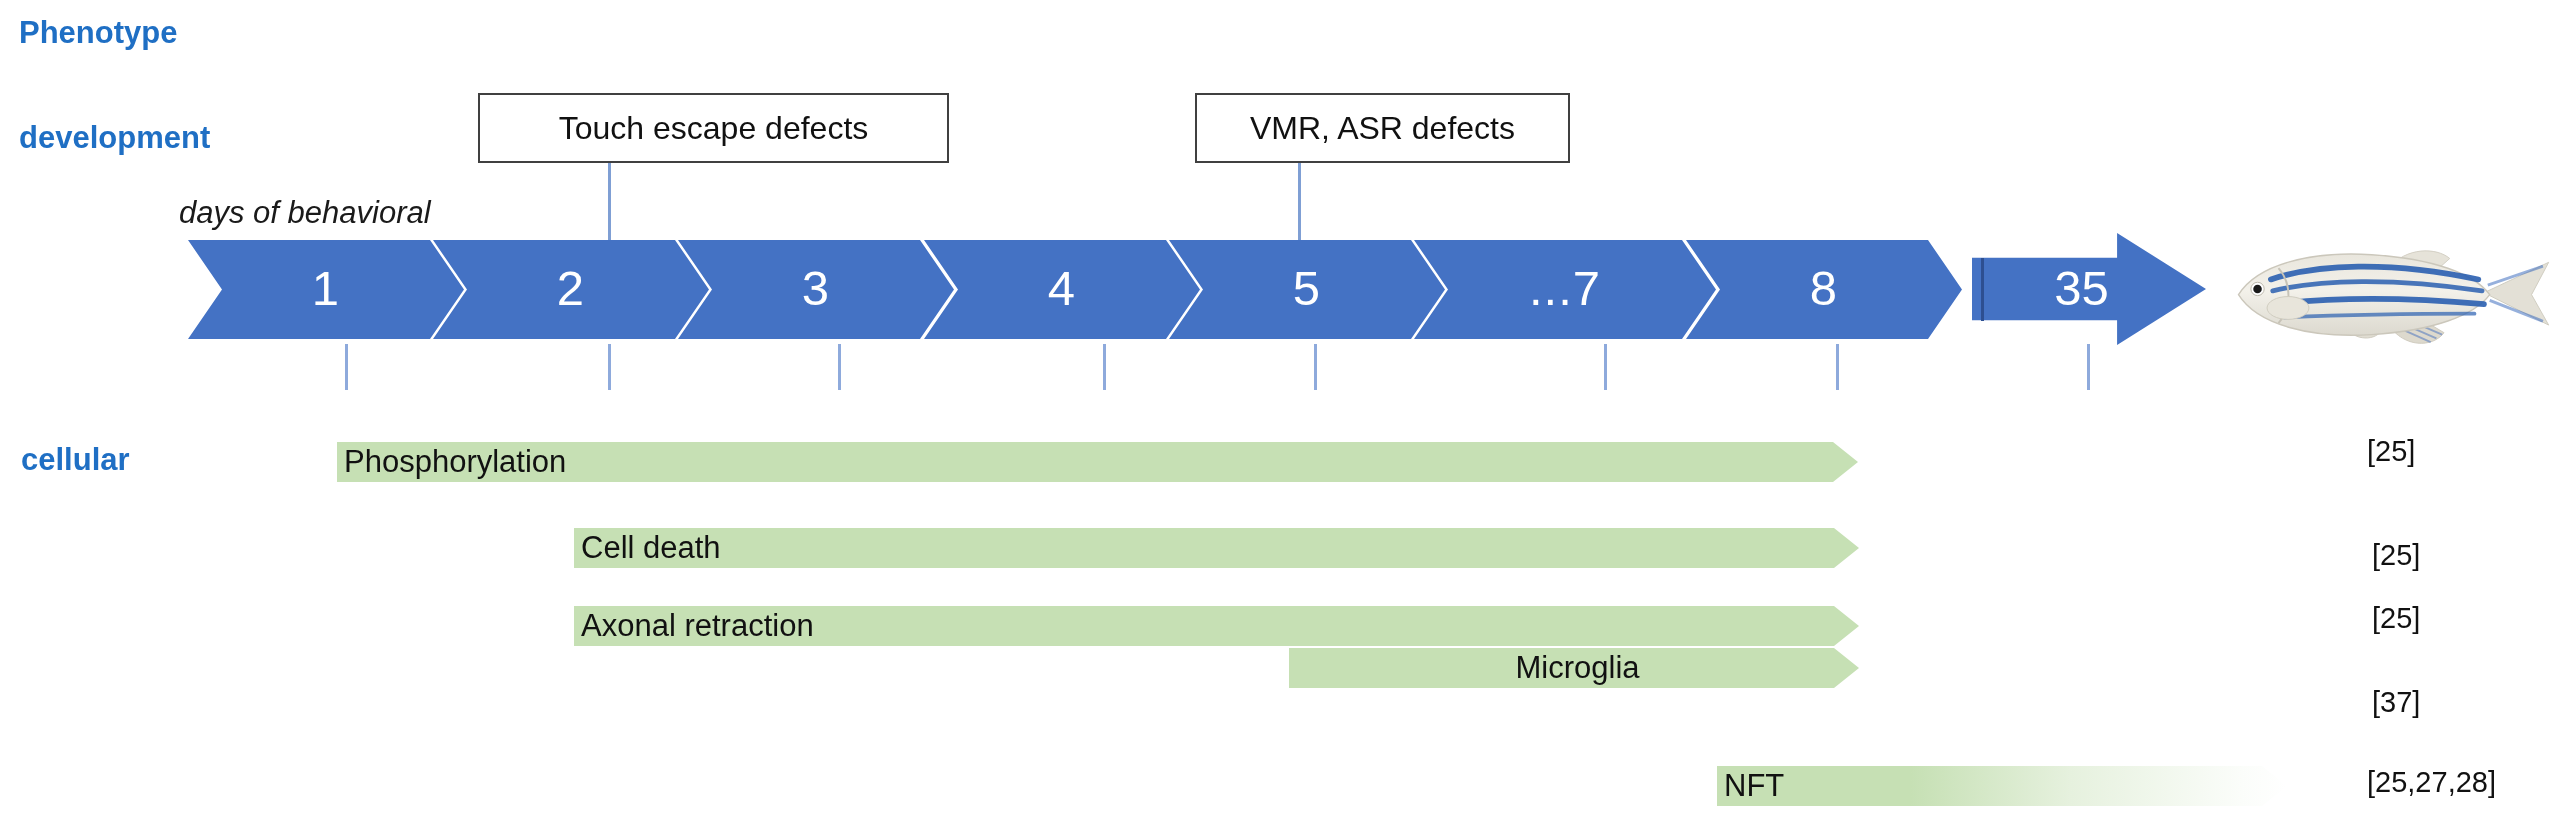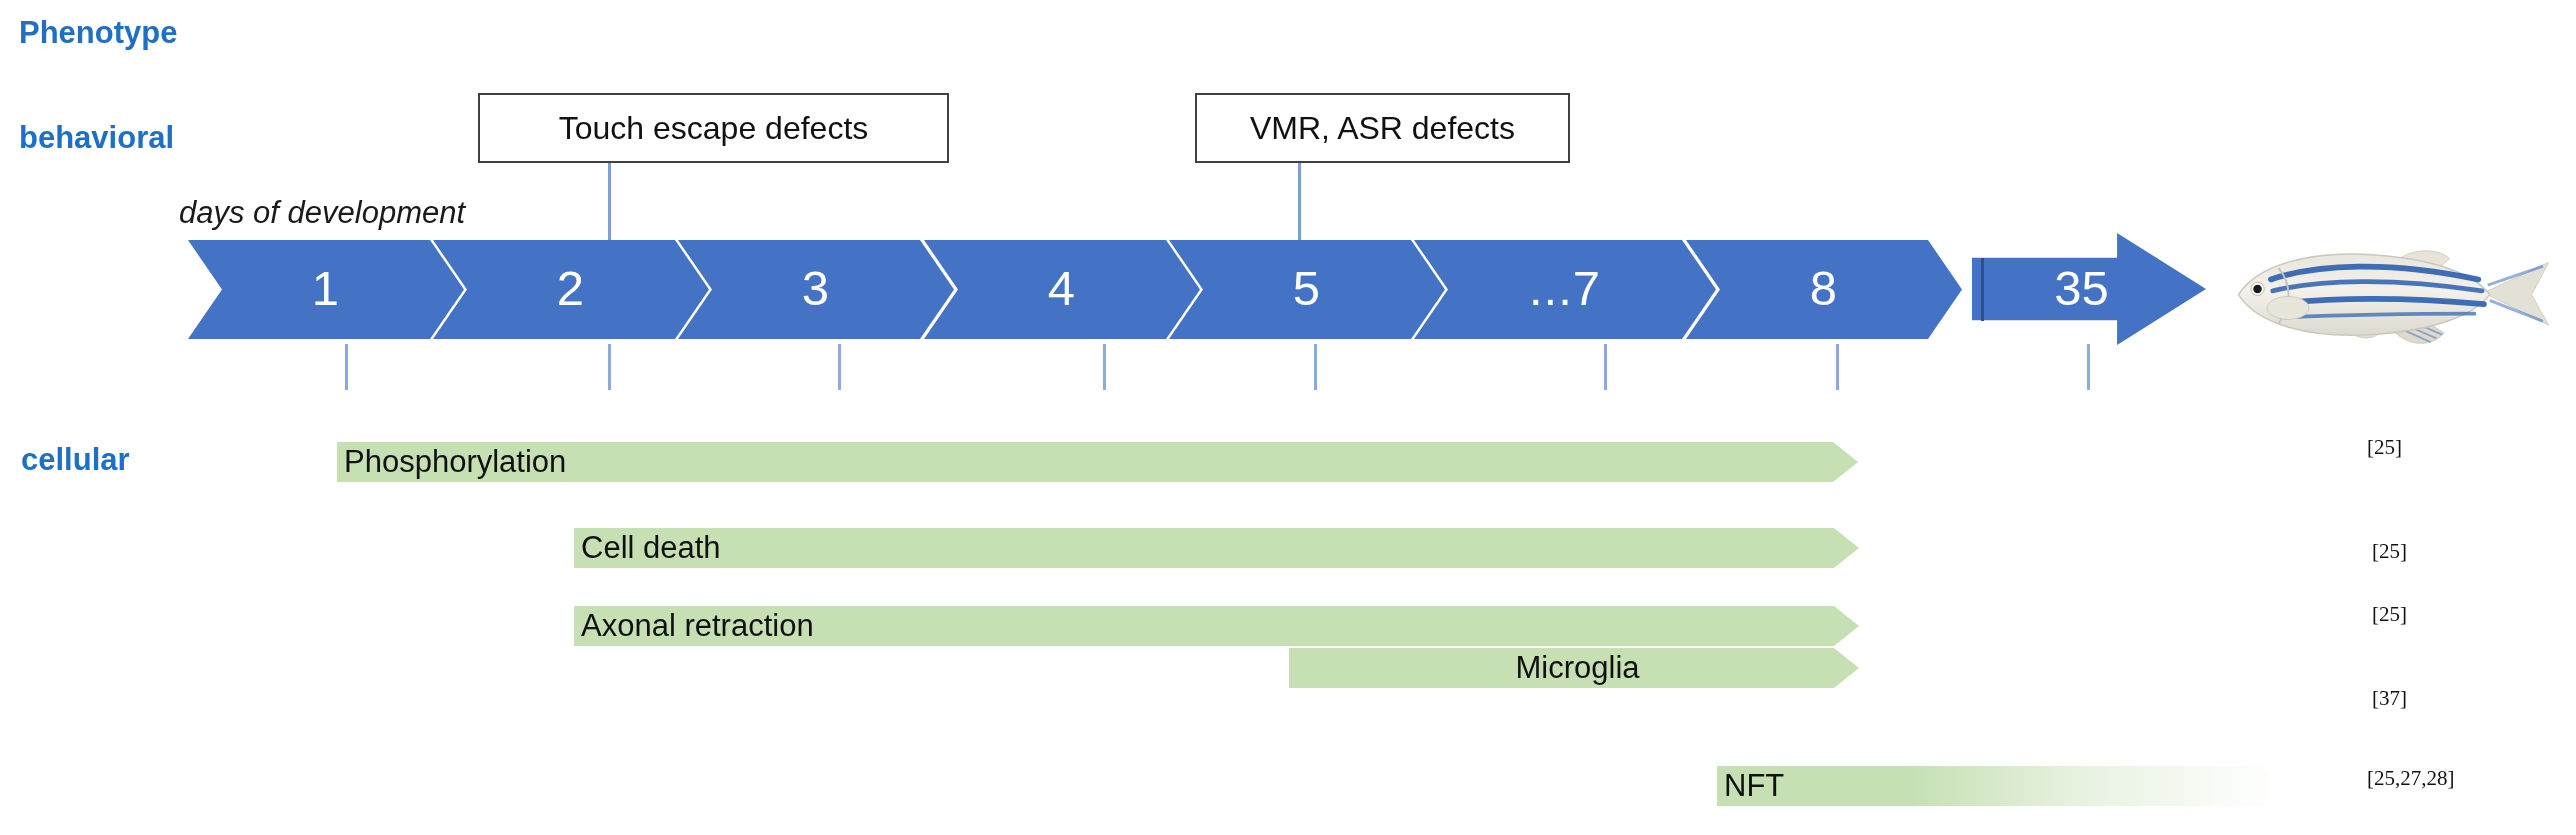--- a/index.html
+++ b/index.html
@@ -163,45 +163,45 @@
     padding-left: 7px;
     font-size: 31px;
     color: #111111;
     white-space: nowrap;
     font-family: "Liberation Sans", sans-serif;
   }
 
   
   .cite {
     position: absolute;
-    font-size: 21px;
+    font-size: 29px;
     color: #111111;
     white-space: nowrap;
-    font-family: Liberation Serif, serif;
+    font-family: Liberation Sans, sans-serif;
   }
 
   
   #fish {
     position: absolute;
     left: 2229px;
     top: 226px;
     width: 333px;
     height: 143px;
   }
 </style>
 </head>
 <body>
 
 <div id="root">
 
   <div class="axis-label" id="lbl-phenotype">Phenotype</div>
-  <div class="axis-label" id="lbl-behavioral">behavioral</div>
+  <div class="axis-label" id="lbl-behavioral">development</div>
   <div class="axis-label" id="lbl-cellular">cellular</div>
 
-  <div id="lbl-days">days of development</div>
+  <div id="lbl-days">days of behavioral</div>
 
   <div class="callout" id="callout-touch">Touch escape defects</div>
   <div class="callout-stem" id="stem-touch"></div>
 
   <div class="callout" id="callout-vmr">VMR, ASR defects</div>
   <div class="callout-stem" id="stem-vmr"></div>
 
   <div id="timeline">
     <div class="chev first" style="left:0px;width:276px;">
       <span>1</span>

